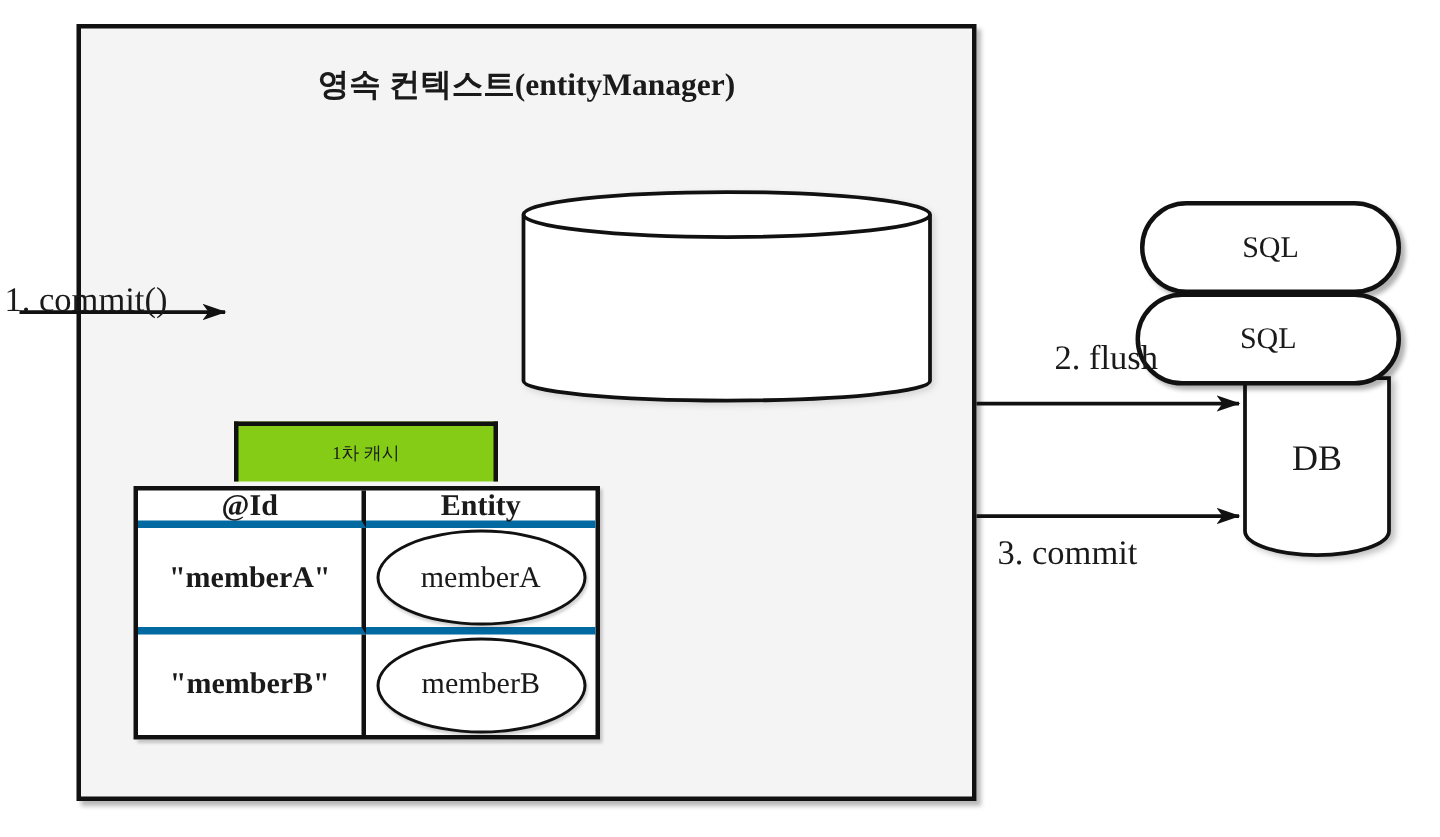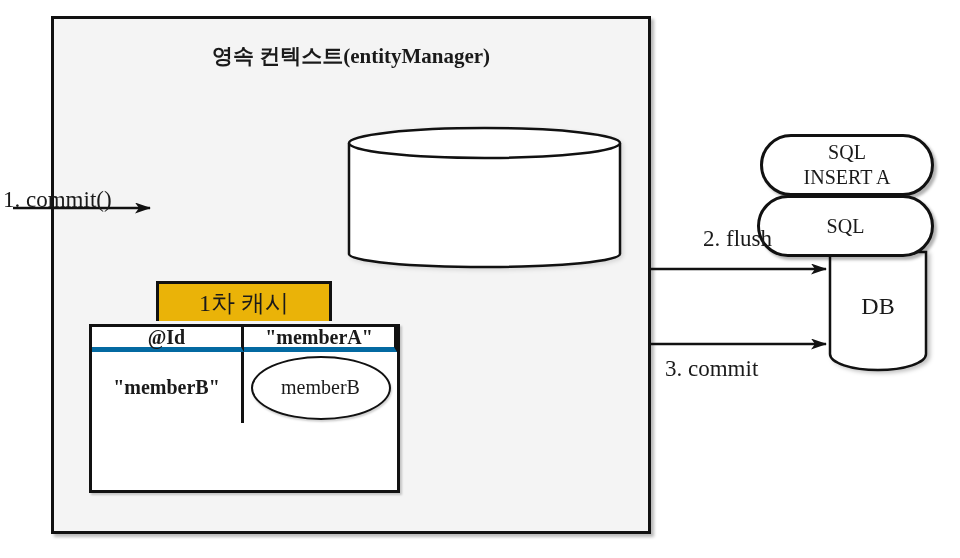--- a/index.html
+++ b/index.html
@@ -21,23 +21,23 @@
   }
   
   .svg-abs{position:absolute;}
   .cyl-label{
     position:absolute;left:347px;top:181px;width:275px;
     text-align:center;font-size:26px;
   }
   
   .cache-label{
     position:absolute;left:156px;top:281px;width:170px;height:37px;
-    background:#eab308;border:3px solid #111;border-bottom:none;
+    background:#84cc16;border:3px solid #111;border-bottom:none;
     display:flex;align-items:center;justify-content:center;
-    font-size:24px;z-index:2;
+    font-size:12px;z-index:2;
   }
   
   .cache-table{
     position:absolute;left:89px;top:324px;width:305px;height:163px;
     background:#fff;border:3px solid #111;z-index:1;
     display:grid;grid-template-columns:152px 1fr;grid-template-rows:25px 71px 1fr;
     box-shadow:2px 2px 2px rgba(0,0,0,0.2);
   }
   .cache-table .cell{
     display:flex;align-items:center;justify-content:center;
@@ -87,37 +87,40 @@
   <svg class="svg-abs wb-cyl" width="275" height="145" viewBox="0 0 275 145">
     <path d="M2,17 L2,128 A135.5,13 0 0 0 273,128 L273,17" fill="#ffffff" stroke="#111111" stroke-width="2.5"></path>
     <ellipse cx="137.5" cy="17" rx="135.5" ry="15" fill="#ffffff" stroke="#111111" stroke-width="2.5"></ellipse>
   </svg>
   <div class="cyl-label">쓰기 지연 SQL 저장소</div>
 
   <div class="cache-label">1차 캐시</div>
 
   <div class="cache-table">
     <div class="cell head">@Id</div>
+    <div class="cell head last-col">Entity</div>
 
     <div class="cell id-val">"memberA"</div>
+    <div class="cell last-col">
+      <div class="entity-ellipse">memberA</div>
+    </div>
 
     <div class="cell id-val last-row">"memberB"</div>
     <div class="cell last-col last-row">
       <div class="entity-ellipse">memberB</div>
     </div>
   </div>
 
   <svg class="svg-abs db-svg" width="100" height="126" viewBox="0 0 100 126">
     <path d="M2,2 L2,104 A48,16 0 0 0 98,104 L98,2 Z" fill="#ffffff" stroke="#111111" stroke-width="2.5"></path>
   </svg>
   <div class="db-label">DB</div>
 
   <div class="stadium sql-a">
     <span>SQL</span>
-    <span>INSERT A</span>
   </div>
   <div class="stadium sql-b">
     <span>SQL</span>
   </div>
 
   <svg class="svg-abs arrows" width="960" height="558" viewBox="0 0 960 558">
     <defs>
       <marker id="ah" viewBox="0 0 16 11" refX="15" refY="5.5" markerWidth="16" markerHeight="11" orient="auto" markerUnits="userSpaceOnUse">
         <path d="M0,0 L16,5.5 L0,11 L4,5.5 Z" fill="#111111"></path>
       </marker>

